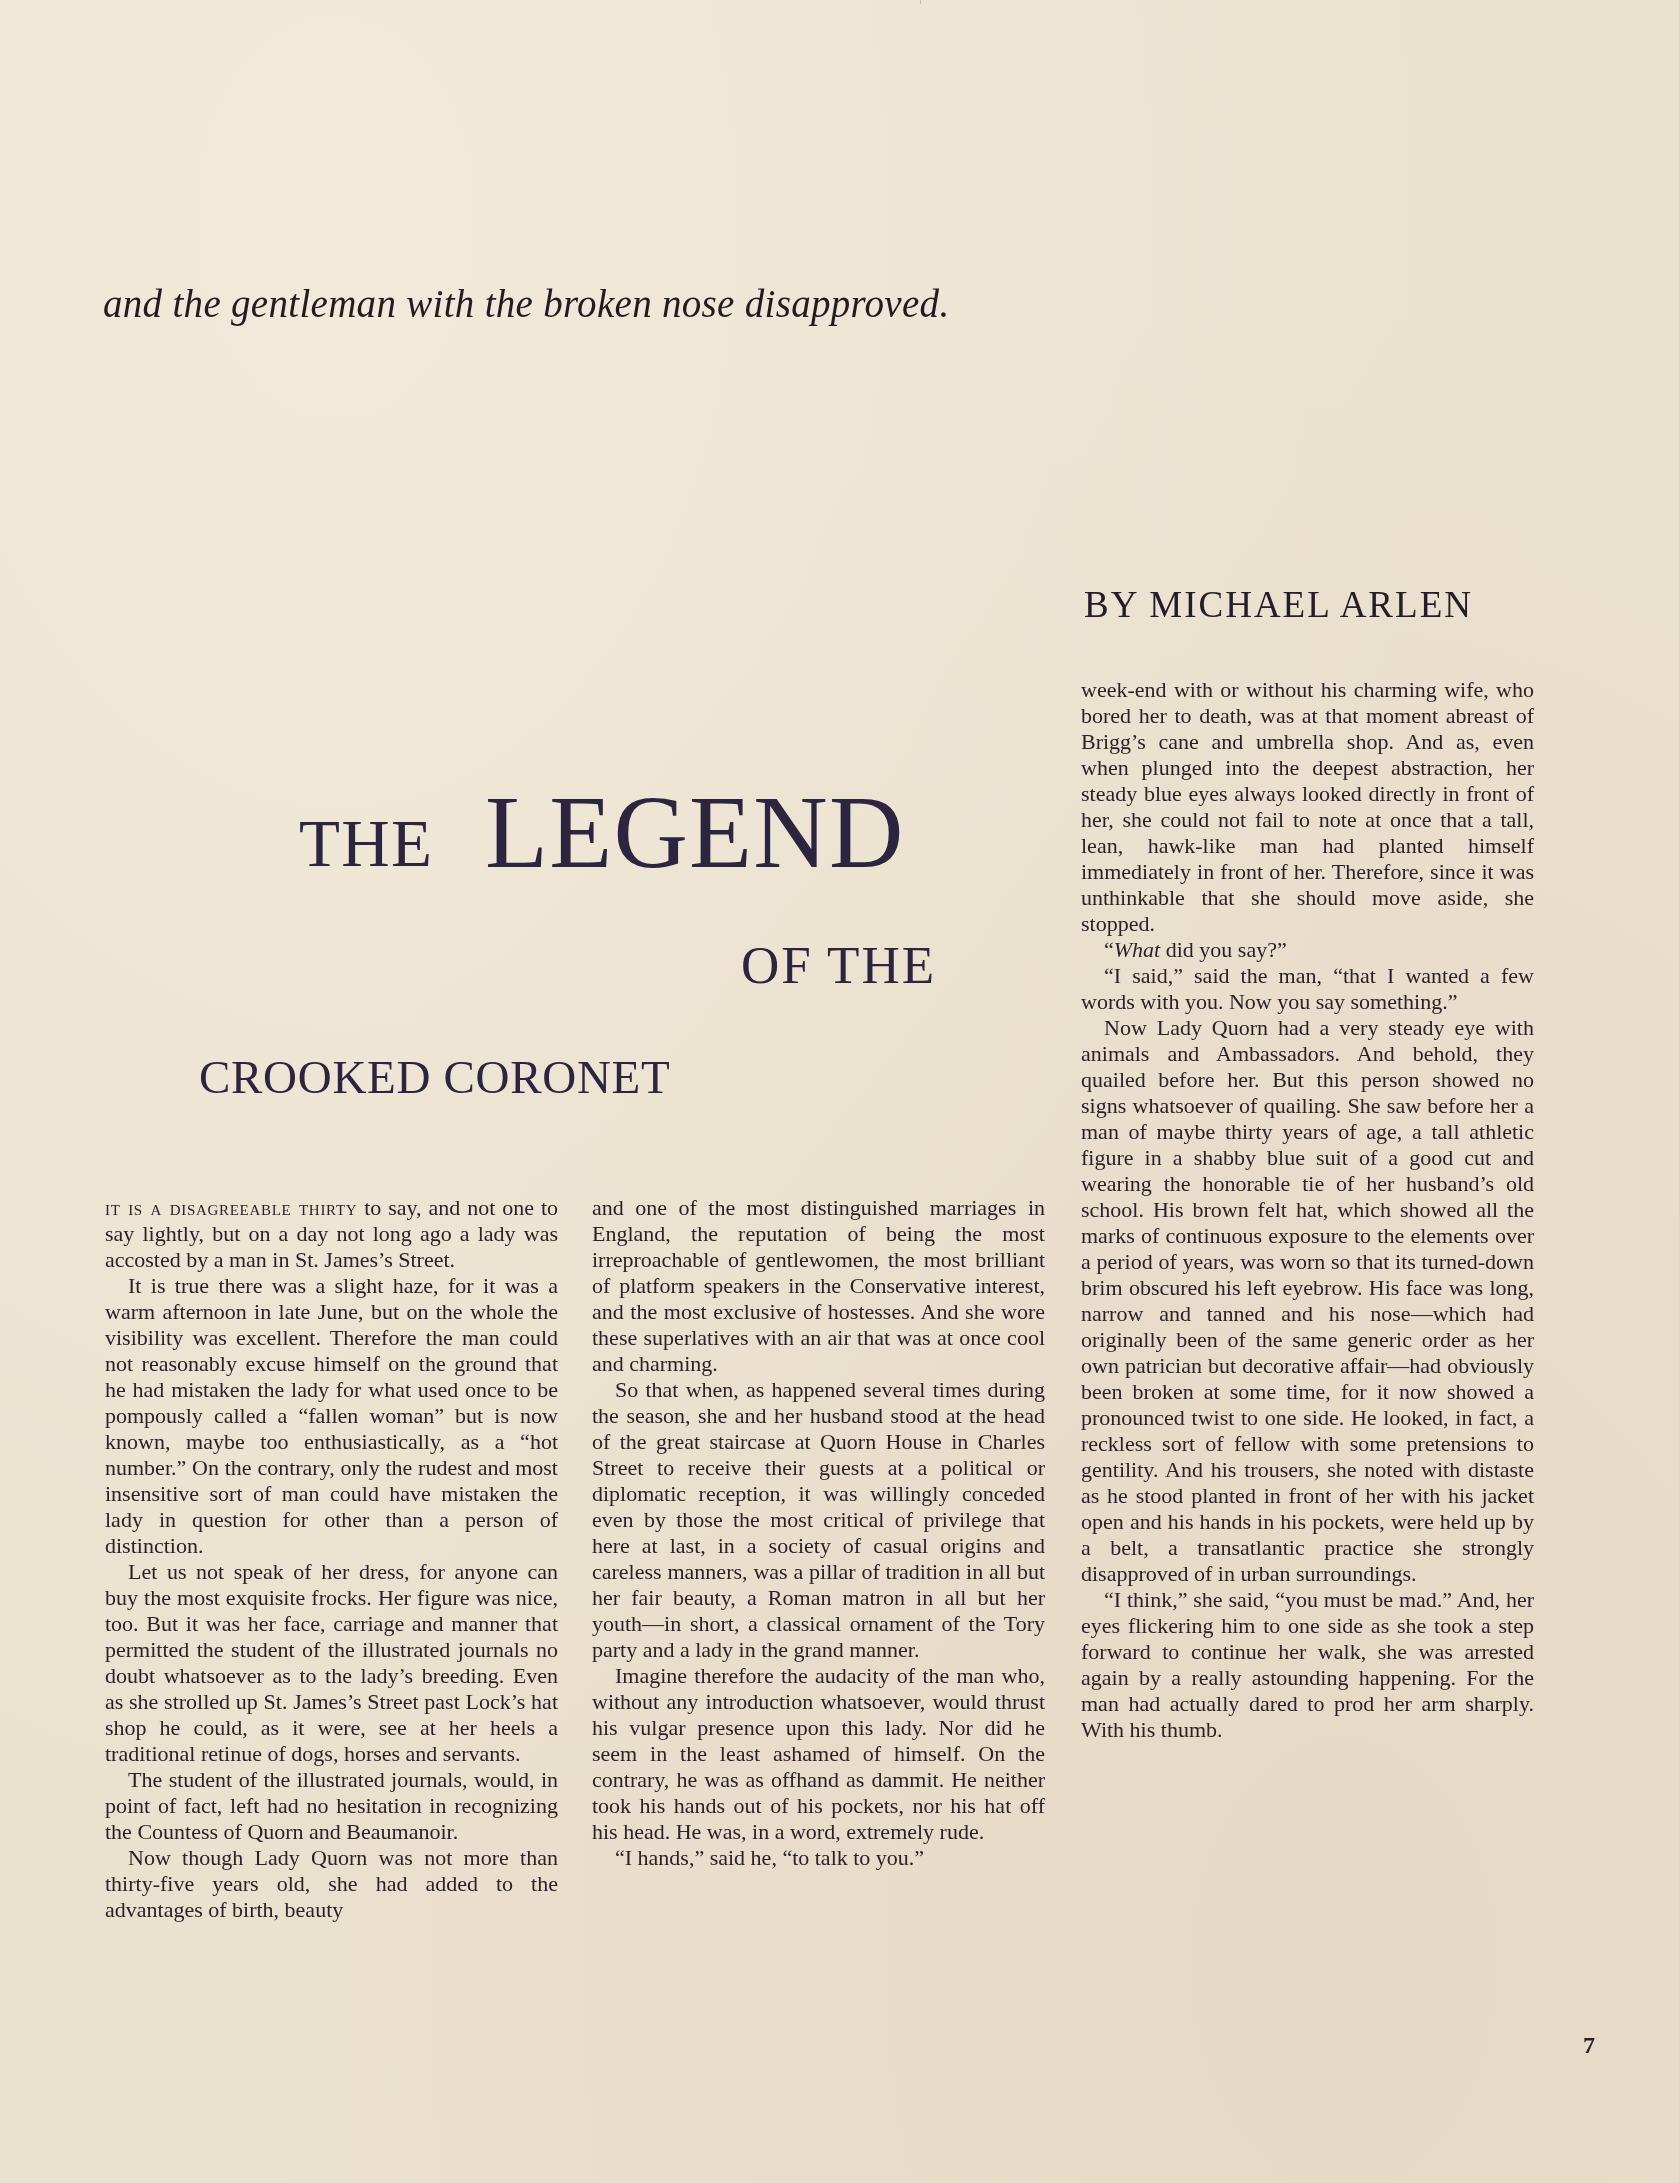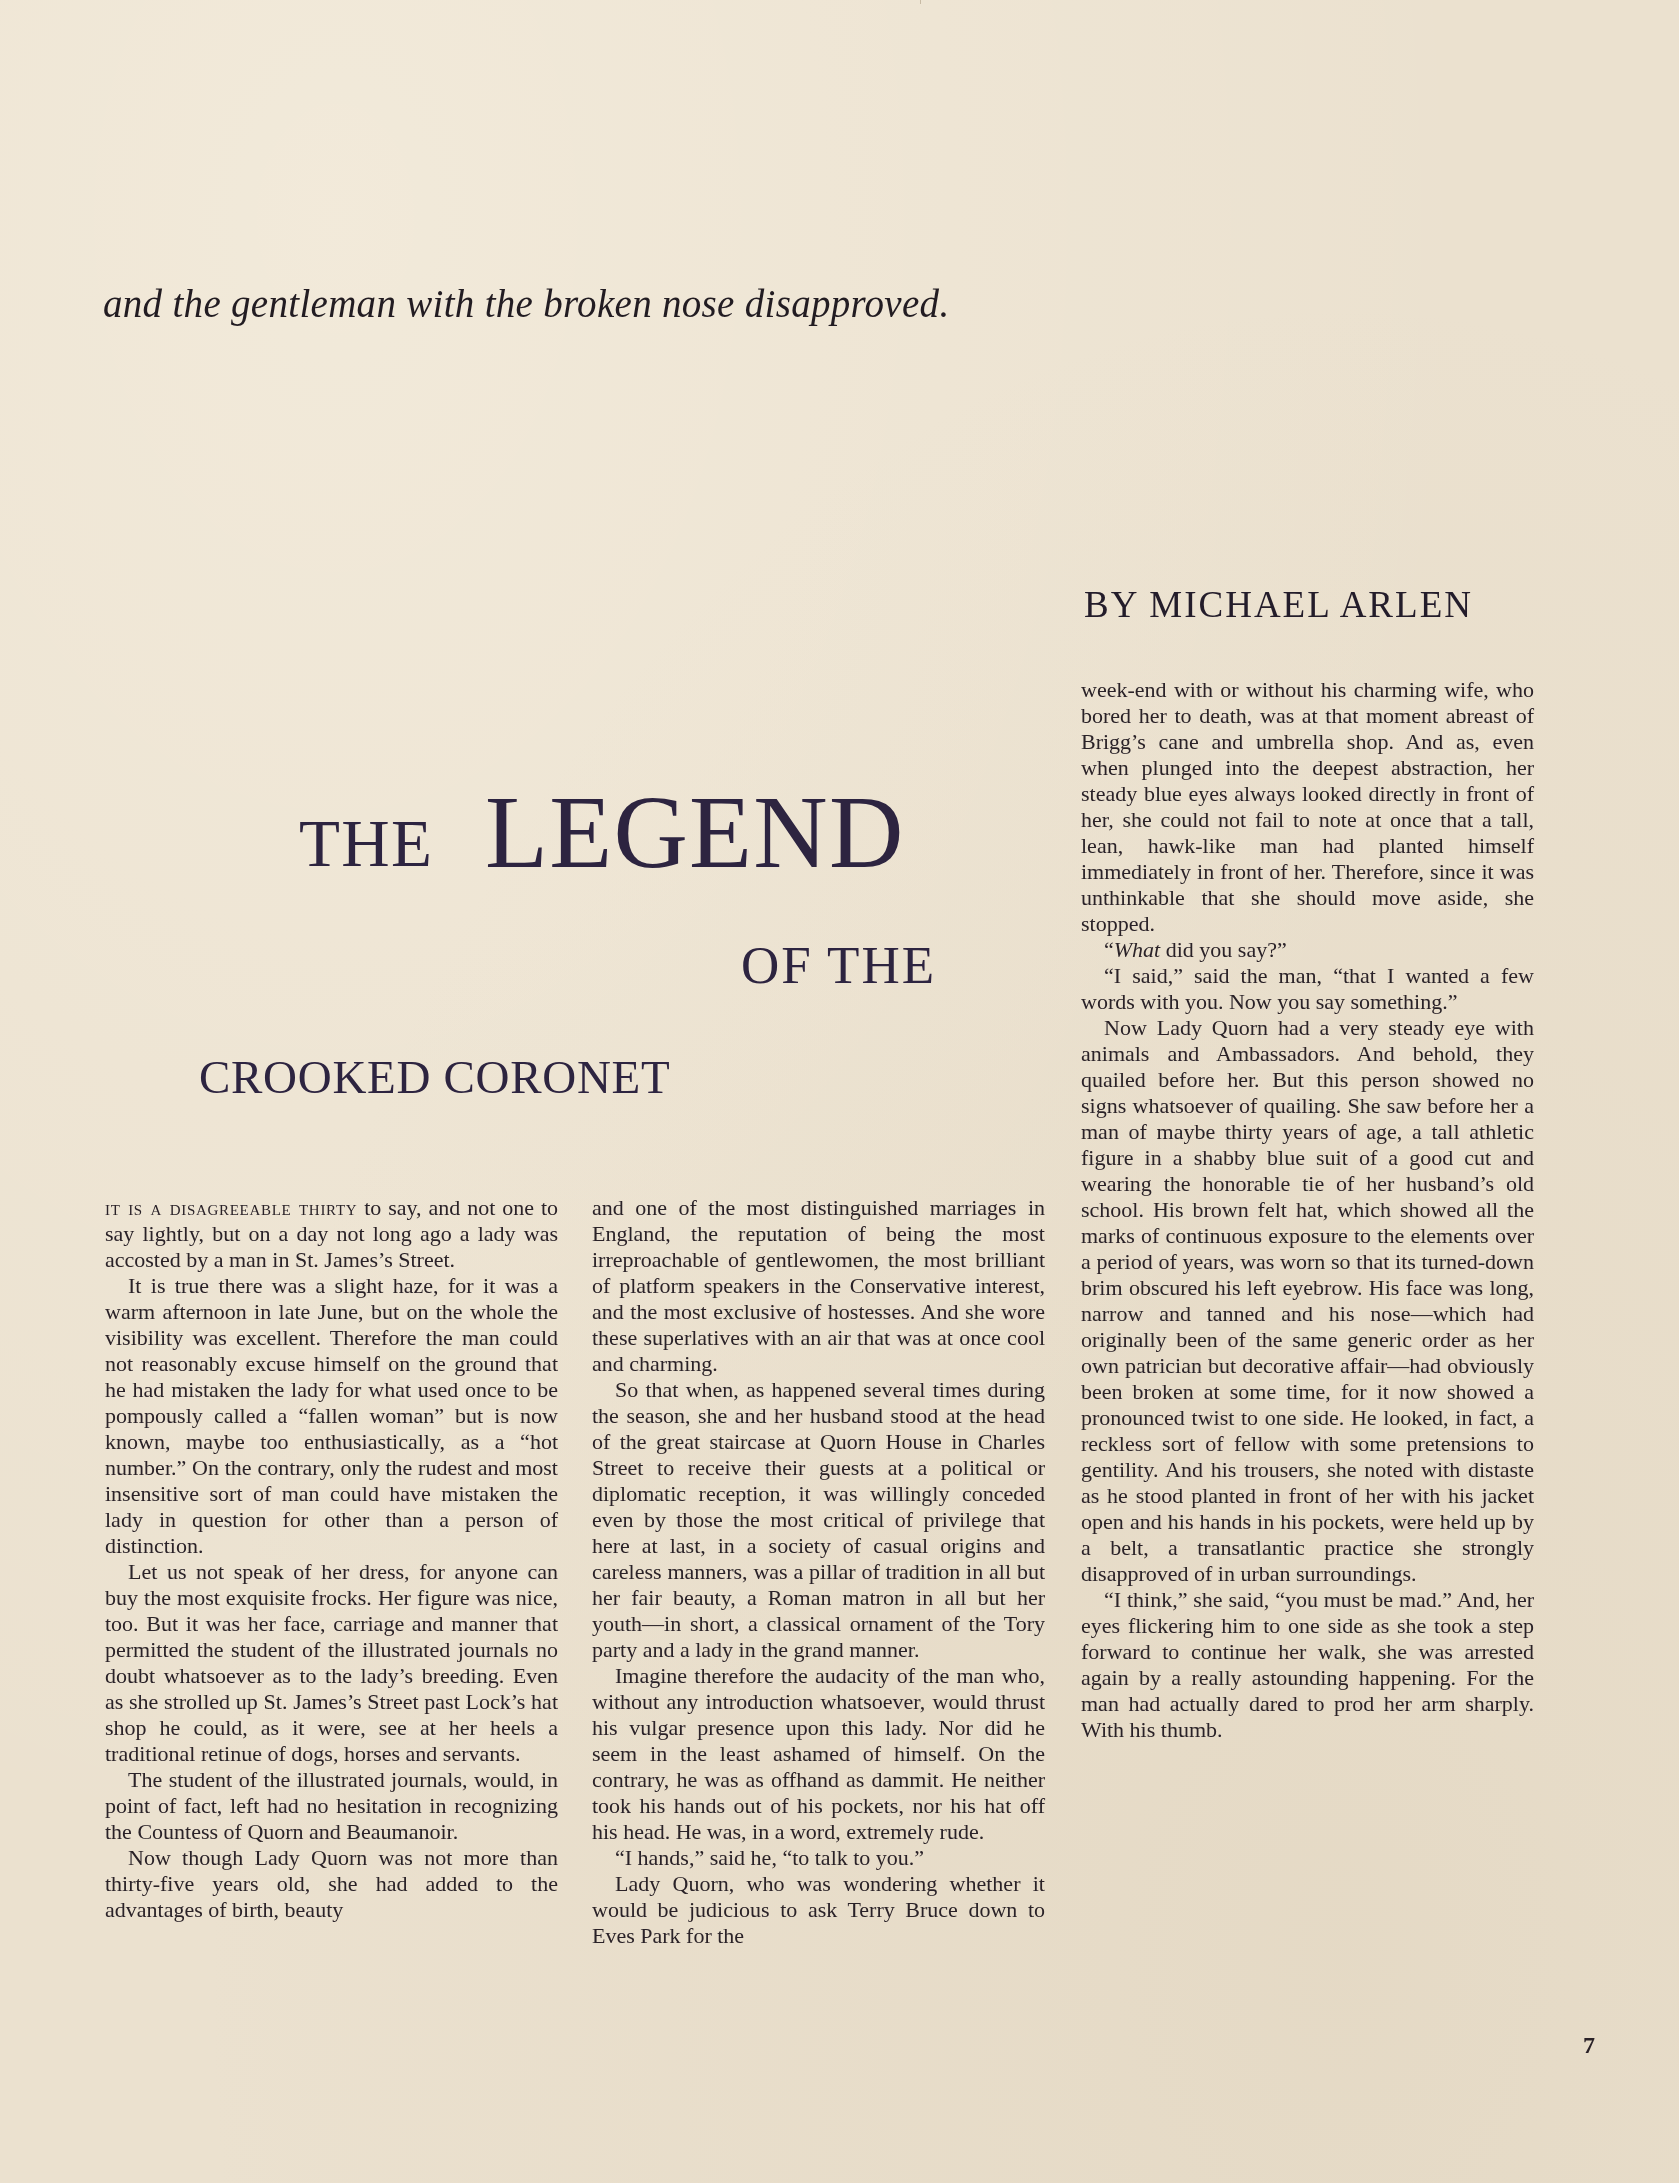--- a/index.html
+++ b/index.html
@@ -147,21 +147,20 @@
   <p>Let us not speak of her dress, for anyone can buy the most exquisite frocks.  Her figure was nice, too.  But it was her face, carriage and manner that permitted the student of the illustrated journals no doubt whatsoever as to the lady’s breeding.  Even as she strolled up St. James’s Street past Lock’s hat shop he could, as it were, see at her heels a traditional retinue of dogs, horses and servants.</p>
   <p>The student of the illustrated journals, would, in point of fact, left had no hesitation in recognizing the Countess of Quorn and Beaumanoir.</p>
   <p>Now though Lady Quorn was not more than thirty-five years old, she had added to the advantages of birth, beauty</p>
 </div>
 
 <div class="col col2">
   <p class="cont">and one of the most distinguished marriages in England, the reputation of being the most irreproachable of gentlewomen, the most brilliant of platform speakers in the Conservative interest, and the most exclusive of hostesses. And she wore these superlatives with an air that was at once cool and charming.</p>
   <p>So that when, as happened several times during the season, she and her husband stood at the head of the great staircase at Quorn House in Charles Street to receive their guests at a political or diplomatic reception, it was willingly conceded even by those the most critical of privilege that here at last, in a society of casual origins and careless manners, was a pillar of tradition in all but her fair beauty, a Roman matron in all but her youth—in short, a classical ornament of the Tory party and a lady in the grand manner.</p>
   <p>Imagine therefore the audacity of the man who, without any introduction whatsoever, would thrust his vulgar presence upon this lady.  Nor did he seem in the least ashamed of himself. On the contrary, he was as offhand as dammit.  He neither took his hands out of his pockets, nor his hat off his head. He was, in a word, extremely rude.</p>
   <p>“I hands,” said he, “to talk to you.”</p>
-  <p>Lady Quorn, who was wondering whether it would be judicious to ask Terry Bruce down to Eves Park for the</p>
 </div>
 
 <div class="col col3">
   <p class="cont">week-end with or without his charming wife, who bored her to death, was at that moment abreast of Brigg’s cane and umbrella shop.  And as, even when plunged into the deepest abstraction, her steady blue eyes always looked directly in front of her, she could not fail to note at once that a tall, lean, hawk-like man had planted himself immediately in front of her.  Therefore, since it was unthinkable that she should move aside, she stopped.</p>
   <p><span>“</span><em>What</em><span> did you say?”</span></p>
   <p>“I said,” said the man, “that I wanted a few words with you.  Now you say something.”</p>
   <p>Now Lady Quorn had a very steady eye with animals and Ambassadors. And behold, they quailed before her.  But this person showed no signs whatsoever of quailing.  She saw before her a man of maybe thirty years of age, a tall athletic figure in a shabby blue suit of a good cut and wearing the honorable tie of her husband’s old school.  His brown felt hat, which showed all the marks of continuous exposure to the elements over a period of years, was worn so that its turned-down brim obscured his left eyebrow.  His face was long, narrow and tanned and his nose—which had originally been of the same generic order as her own patrician but decorative affair—had obviously been broken at some time, for it now showed a pronounced twist to one side.  He looked, in fact, a reckless sort of fellow with some pretensions to gentility. And his trousers, she noted with distaste as he stood planted in front of her with his jacket open and his hands in his pockets, were held up by a belt, a transatlantic practice she strongly disapproved of in urban surroundings.</p>
   <p>“I think,” she said, “you must be mad.” And, her eyes flickering him to one side as she took a step forward to continue her walk, she was arrested again by a really astounding happening. For the man had actually dared to prod her arm sharply. With his thumb.</p>
 </div>
 

